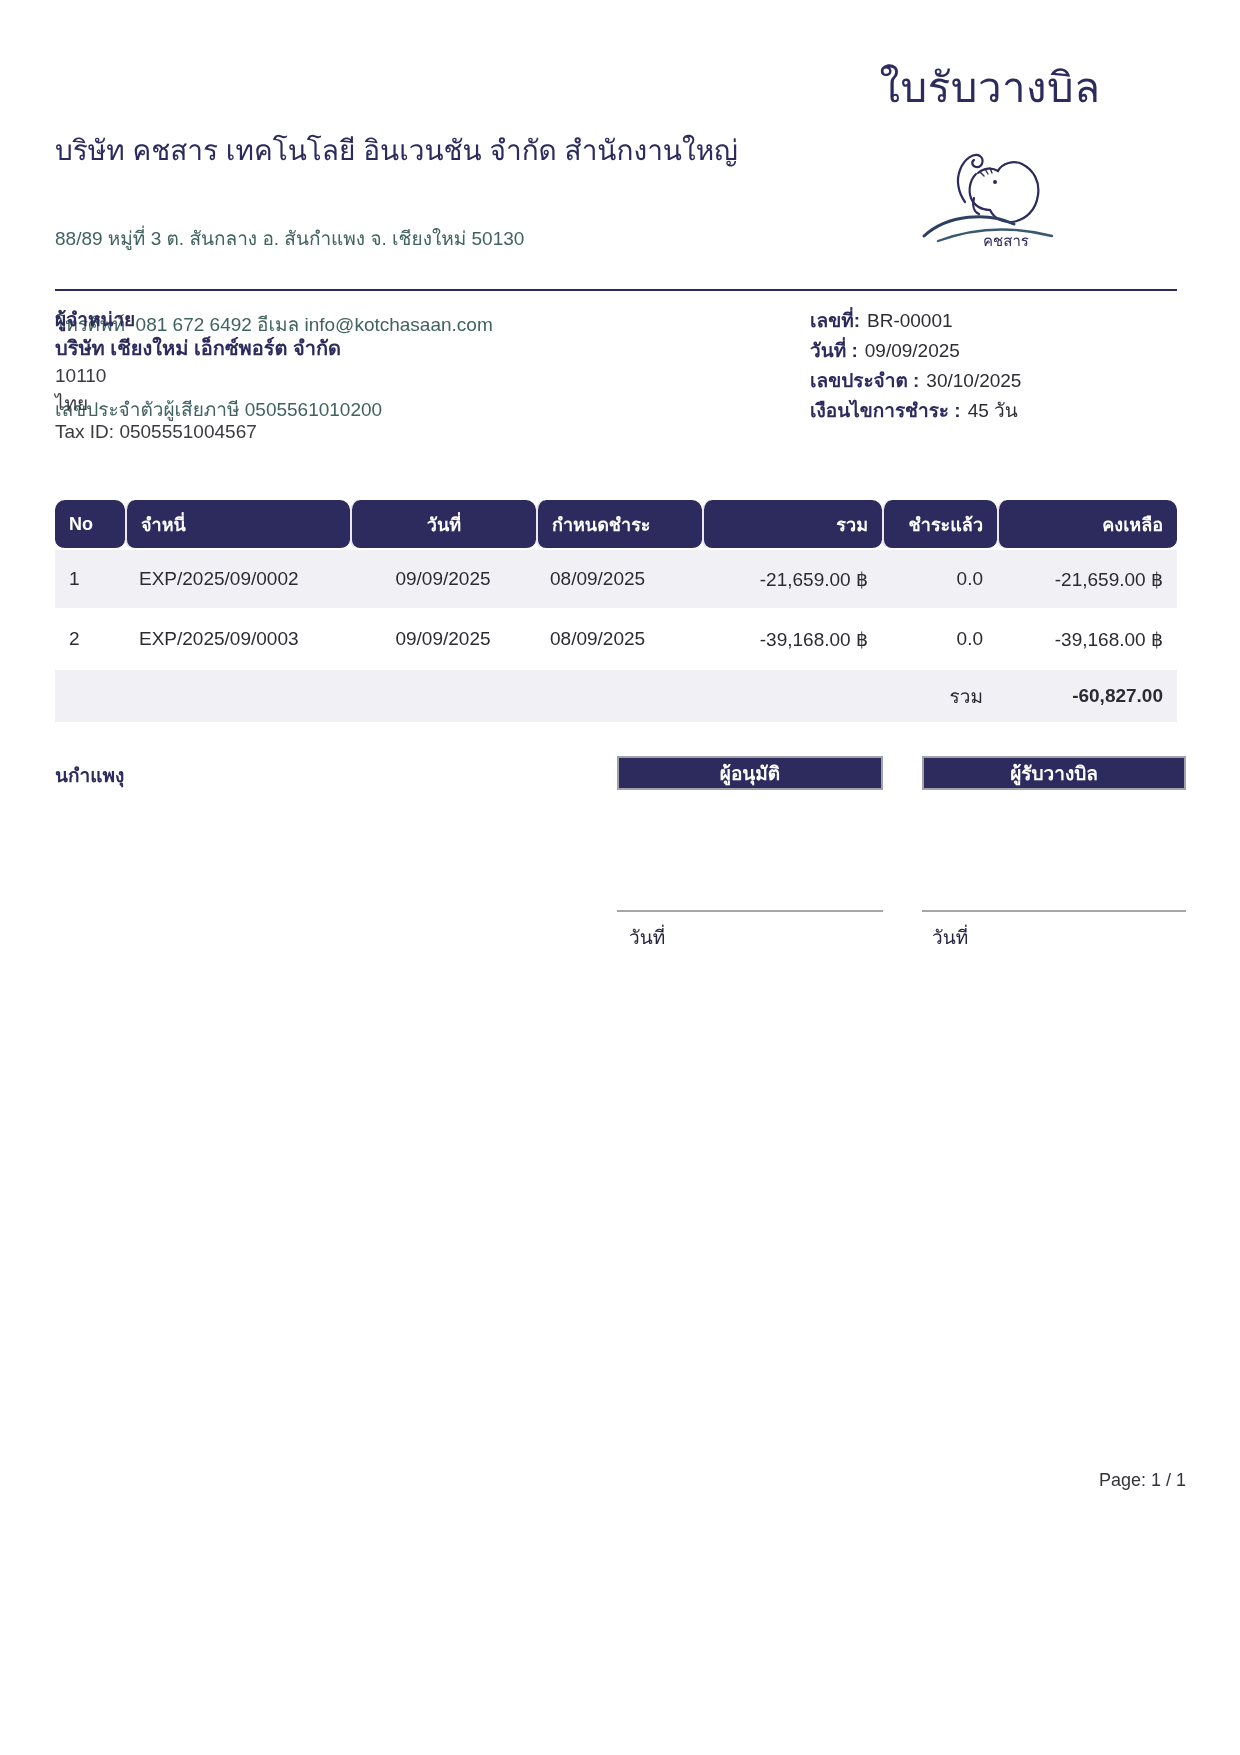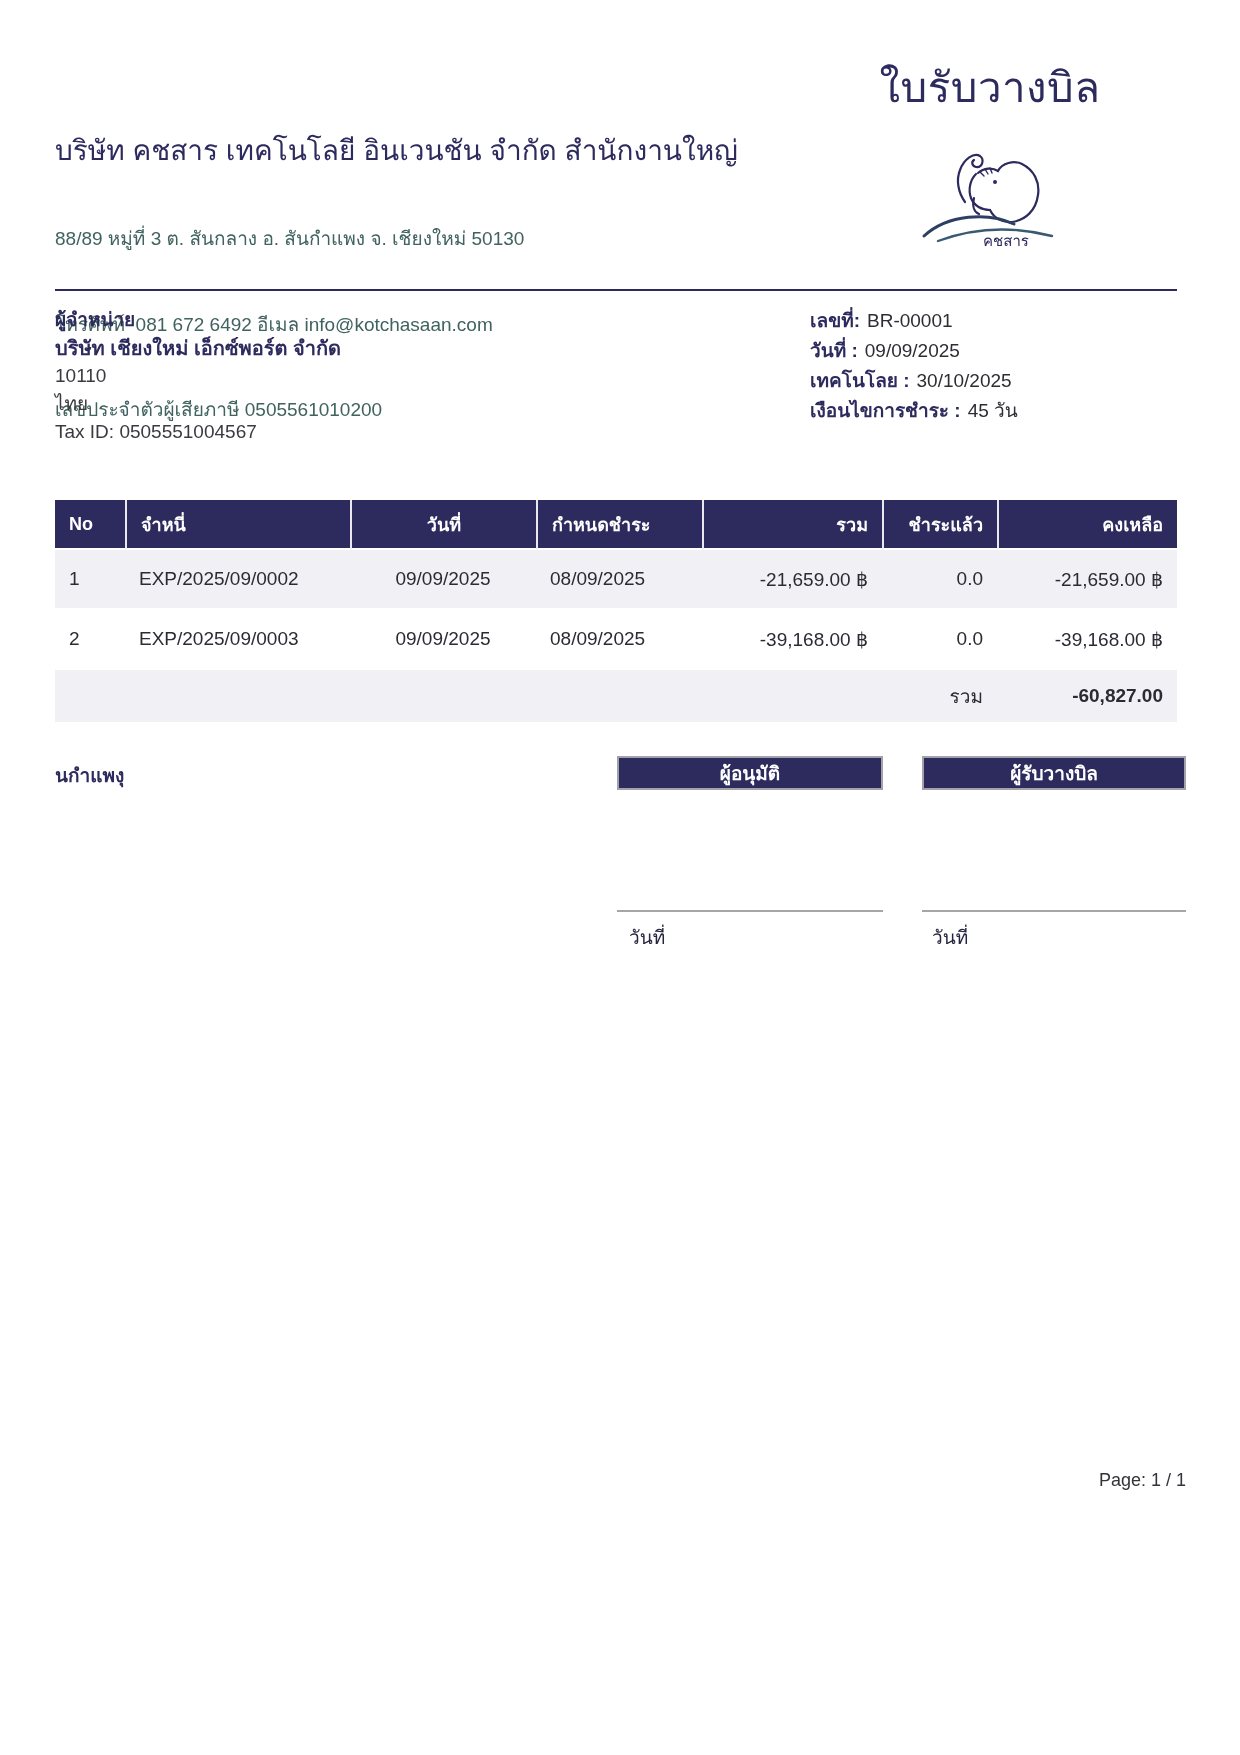--- a/index.html
+++ b/index.html
@@ -27,21 +27,21 @@
   .vendor .b2 { font-weight:700; color:#2d2b5e; font-size:20px; }
 
   
   .meta { position:absolute; left:810px; top:306px; font-size:19px; line-height:30px; color:#2e2d33; }
   .meta .m-label { font-weight:700; color:#2d2b5e; margin-right:7px;text-align:center; }
 
   
   table.billing { position:absolute; left:55px; top:500px; width:1122px;
                   border-collapse:separate; border-spacing:0; table-layout:fixed; }
   table.billing th { background:#2d2b5e; color:#ffffff; font-size:18px; font-weight:700;
-                     height:48px; padding:0 14px; border-bottom:2px solid #ffffff; overflow:hidden; }
+                     height:48px; padding:0 14px; border-bottom:2px solid #ffffff; overflow:hidden;border-radius:10px; }
   table.billing th + th { border-left:2px solid #e9e8ef; }
   table.billing td { font-size:19px; color:#2c2b33; height:58px; padding:0 14px;
                      border-bottom:2px solid #ffffff; overflow:hidden; }
   tr.row-odd td { background:#f1f0f5; }
   tr.row-even td { background:#ffffff; }
   tr.total-row td { background:#f1f0f5; height:52px; border-bottom:none; }
   .al { text-align:left; } .ac { text-align:center; } .ar { text-align:right; }
   .total-value { font-weight:700; color:#2d2b5e; font-size:20px; }
 
   
@@ -102,21 +102,21 @@
   </div>
 
   <div class="meta">
     <div>
       <span class="m-label">เลขที่:</span><span>BR-00001</span>
     </div>
     <div>
       <span class="m-label">วันที่ :</span><span>09/09/2025</span>
     </div>
     <div>
-      <span class="m-label">เทคโนโลย :</span><span>30/10/2025</span>
+      <span class="m-label">เลขประจำต :</span><span>30/10/2025</span>
     </div>
     <div>
       <span class="m-label">เงือนไขการชำระ :</span><span>45 วัน</span>
     </div>
   </div>
 
   <table class="billing">
     <colgroup>
       <col style="width:70px">
         <col style="width:225px">

